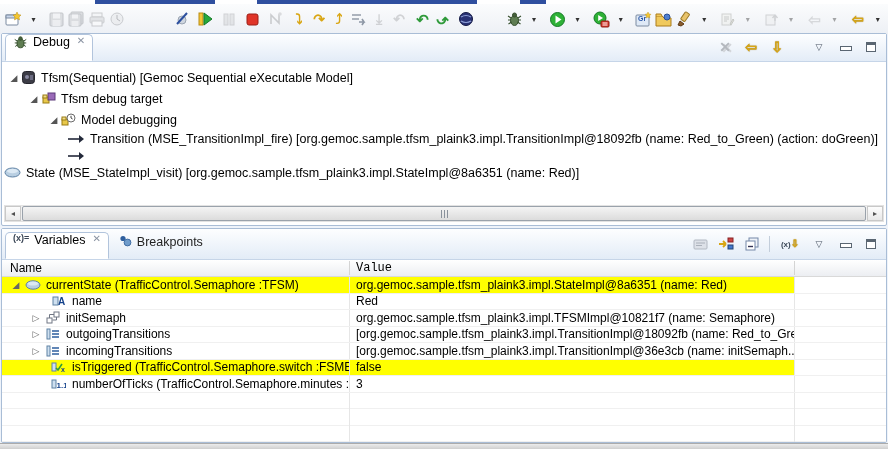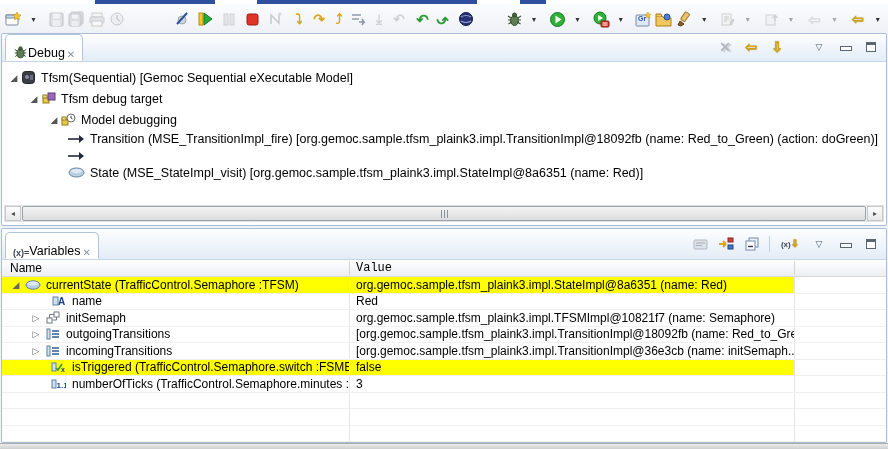--- a/index.html
+++ b/index.html
@@ -18,21 +18,21 @@
   .tb.disabled { opacity:.42; filter:grayscale(.8); }
   .dd { font-size:8px; color:#333; padding:0 2px; }
   .gap-s { width:8px; } .gap-m { width:26px; } .gap-l { width:40px; }
   .glyph { font-weight:bold; line-height:1; }
 
   
   .view { position:absolute; left:1px; width:886px; background:#fff;
           border:1px solid #a9bdd6; border-radius:2px; }
   .viewbar { height:28px; background:linear-gradient(#fdfeff,#e3ecf7);
              border-bottom:1px solid #c6d5e8; display:flex; align-items:flex-end; position:relative; }
-  .tab { display:flex; align-items:flex-end; font-size:12.5px; }
+  .tab { display:flex; align-items:flex-start; gap:5px; font-size:12.5px; }
   .tab.active { height:27px; background:#fff; border:1px solid #b2c4dc; border-bottom:1px solid #fff;
                 border-radius:5px 5px 0 0; padding:0 7px; margin-left:3px; }
   .tab.inactive { height:24px; padding:0 10px; color:#222; }
   .tab .close { font-size:10px; color:#8a93a2; margin-left:2px; }
   .bar-icons { position:absolute; right:6px; top:4px; display:flex; align-items:center; gap:8px; }
   .mini { display:flex; align-items:center; justify-content:center; width:18px; height:18px; }
   .win-min { width:10px; height:9px; position:relative; }
   .win-min:after { content:""; position:absolute; left:0; top:3px; width:10px; height:3px; border:1px solid #5a6672; background:#fff; }
   .win-max { width:10px; height:10px; border:1px solid #5a6672; border-top:3px solid #5a6672; background:#fff; }
   .vmenu { font-size:9px; color:#4a5564; }
@@ -385,21 +385,21 @@
       <span>Transition (MSE_TransitionImpl_fire) [org.gemoc.sample.tfsm_plaink3.impl.TransitionImpl@18092fb (name: Red_to_Green) (action: doGreen)]</span>
     </div>
     <div class="trow small" style="padding-left:64px;">
       <span class="ticon" style="width:20px;">
         <svg width="18" height="10" viewBox="0 0 18 10">
             <line x1="1" y1="5" x2="13" y2="5" stroke="#23293a" stroke-width="1.6"></line>
             <path d="M12 1 L17 5 L12 9 Z" fill="#23293a"></path>
           </svg>
       </span>
     </div>
-    <div class="trow small" style="padding-left:64px;text-align:center;">
+    <div class="trow small" style="text-align:center;">
       <span class="ticon" style="width:20px;">
         <svg width="17" height="11" viewBox="0 0 17 11">
             <ellipse cx="8.5" cy="5.5" rx="7.5" ry="4.5" fill="#b9cfe2" stroke="#5f82a4"></ellipse>
             <ellipse cx="8.5" cy="4" rx="5.5" ry="2.2" fill="#dce9f4"></ellipse>
           </svg>
       </span>
       <span>State (MSE_StateImpl_visit) [org.gemoc.sample.tfsm_plaink3.impl.StateImpl@8a6351 (name: Red)]</span>
     </div>
   </div>
 
@@ -417,20 +417,27 @@
       </span>
   </div>
 </div>
 
 <div class="view" style="top:228px;height:215px;">
   <div class="viewbar" style="height:31px;">
     <div class="tab active">
       <span class="ico-txt" style="font-size:9px;color:#3a4656;">(x)=</span>
       <span>Variables</span>
       <span class="close">✕</span>
+    </div>
+    <div class="tab inactive">
+      <svg width="13" height="12" viewBox="0 0 13 12">
+        <circle cx="4" cy="3.5" r="2.6" fill="#2e5f9e"></circle>
+        <circle cx="8.5" cy="7.5" r="3.4" fill="#6f9ccb" stroke="#3f6da4"></circle>
+      </svg>
+      <span>Breakpoints</span>
     </div>
     <div class="bar-icons" style="top:6px;">
       <span class="mini">
         <svg width="15" height="11" viewBox="0 0 15 11">
             <rect x="1" y="1" width="13" height="9" rx="1" fill="#dde1e8" stroke="#b2b8c2"></rect>
             <path d="M3 4 h9 M3 6.5 h6" stroke="#aab0ba"></path>
           </svg>
       </span>
       <span class="mini">
         <svg width="16" height="14" viewBox="0 0 16 14">

